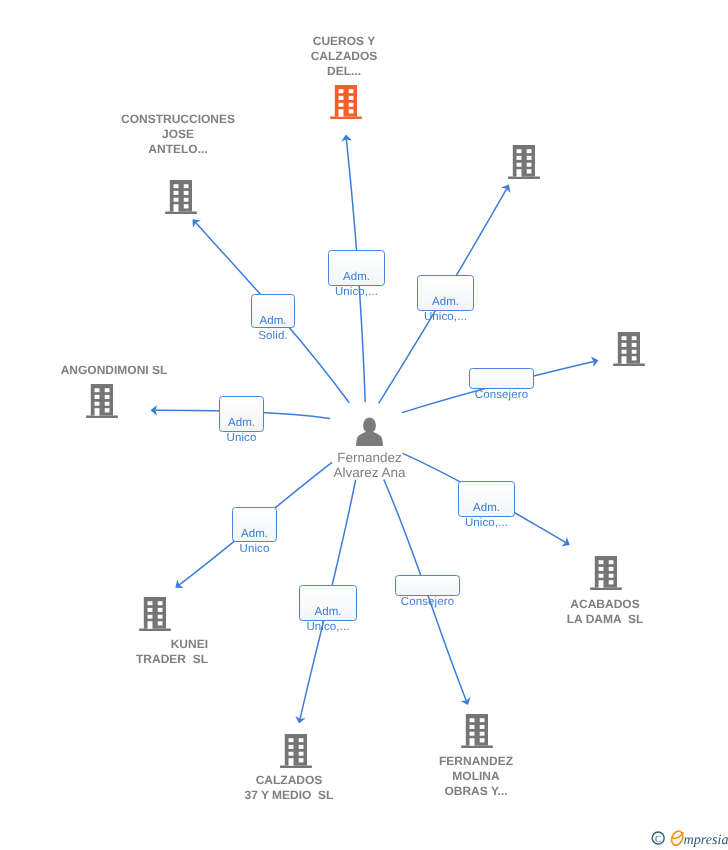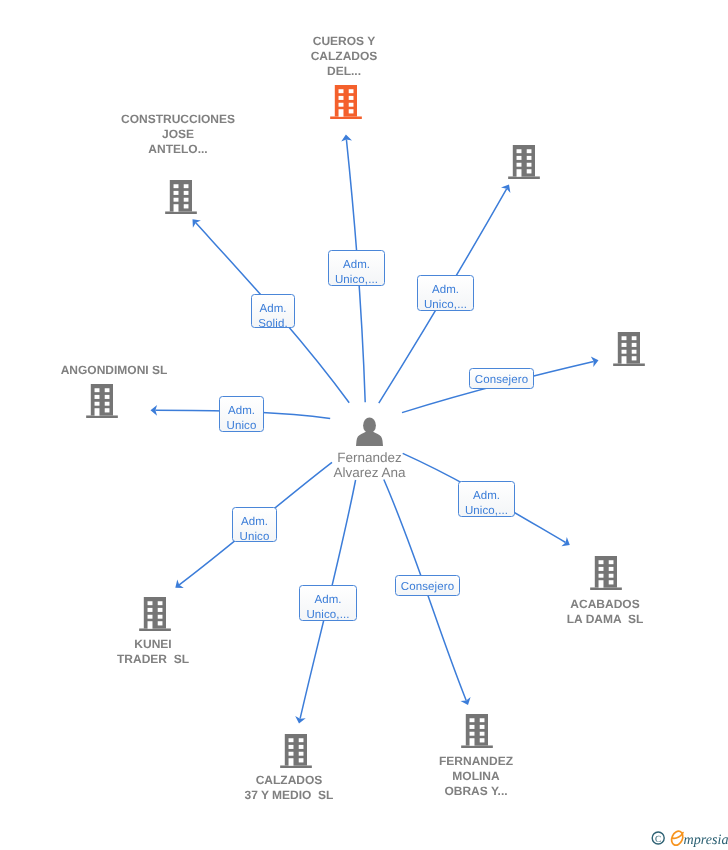--- a/index.html
+++ b/index.html
@@ -9,22 +9,22 @@
   #stage{position:absolute;left:0;top:0;width:728px;height:850px;}
   svg#edges{position:absolute;left:0;top:0;width:728px;height:850px;}
   .node{position:absolute;line-height:0;}
   .node-label{position:absolute;text-align:center;color:#808080;font-weight:bold;
               font-size:12px;line-height:15px;white-space:pre;}
   .person-label{position:absolute;text-align:center;color:#808080;font-weight:normal;
               font-size:13.5px;line-height:15px;white-space:pre;}
   .edge-label{position:absolute;box-sizing:border-box;border:1.5px solid #4a86d8;border-radius:3.5px;
     background:linear-gradient(180deg,#ffffff 0%,#f3f5f7 100%);
     color:#3b7dd8;font-size:11.5px;line-height:15px;text-align:center;white-space:pre;
-    letter-spacing:0.1px;padding-top:7px;}
-  .edge-label.one-line{padding-top:4px;}
+    letter-spacing:0.1px;padding-top:19px;}
+  .edge-label.one-line{padding-top:19px;}
   #wm{position:absolute;left:648px;top:826px;line-height:0;}
 </style>
 </head>
 <body>
 
 <div id="stage">
 
   <svg id="edges" viewBox="0 0 728 850">
       <path d="M 365.2 402.2 C 362.2 312.8, 355.2 223.5, 346.4 139.4" fill="none" stroke="#3c7dd9" stroke-width="1.5"></path>
       <path d="M 345.9 134.5 L 352.0 140.5 L 346.4 139.4 L 341.2 141.6 Z" fill="#3c7dd9"></path>
@@ -191,21 +191,21 @@
    <rect x="8.3" y="10.8" width="4.9" height="4.0"></rect>
    <rect x="18.4" y="10.8" width="4.7" height="4.0"></rect>
    <rect x="8.3" y="17.6" width="4.9" height="3.9"></rect>
    <rect x="18.4" y="17.6" width="4.7" height="3.9"></rect>
    <rect x="8.3" y="24.0" width="4.9" height="7.5"></rect>
    <rect x="18.4" y="24.0" width="4.7" height="4.2"></rect>
   </g>
  </g>
       </svg>
   </div>
-  <div class="node-label" style="left:98px;top:637px;width:110px;">KUNEI
+  <div class="node-label" style="left:98px;top:637px;width:110px;text-align:right;">KUNEI
 TRADER  SL</div>
 
   <div class="node" style="left:280px;top:734px;">
     <svg width="32" height="34" viewBox="0 0 31.4 33.7">
  <g fill="#757575">
   <rect x="4.6" y="0" width="22" height="31.2"></rect>
   <rect x="0" y="31.2" width="31.4" height="2.5"></rect>
   <g fill="#ffffff">
    <rect x="8.3" y="4.2" width="4.9" height="3.9"></rect>
    <rect x="18.4" y="4.2" width="4.7" height="3.9"></rect>

